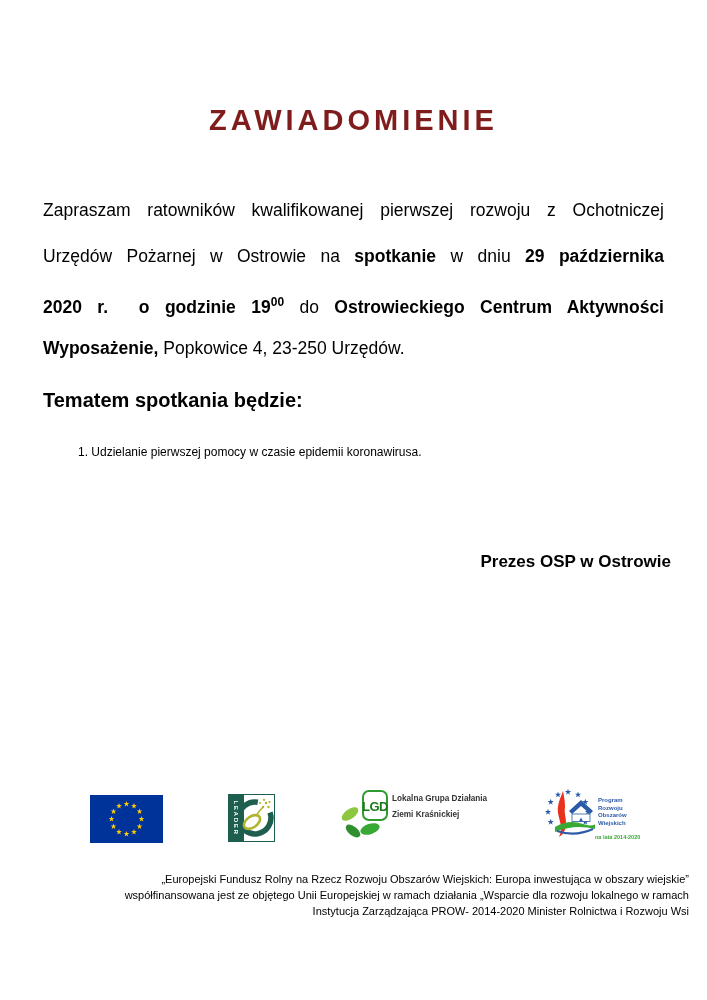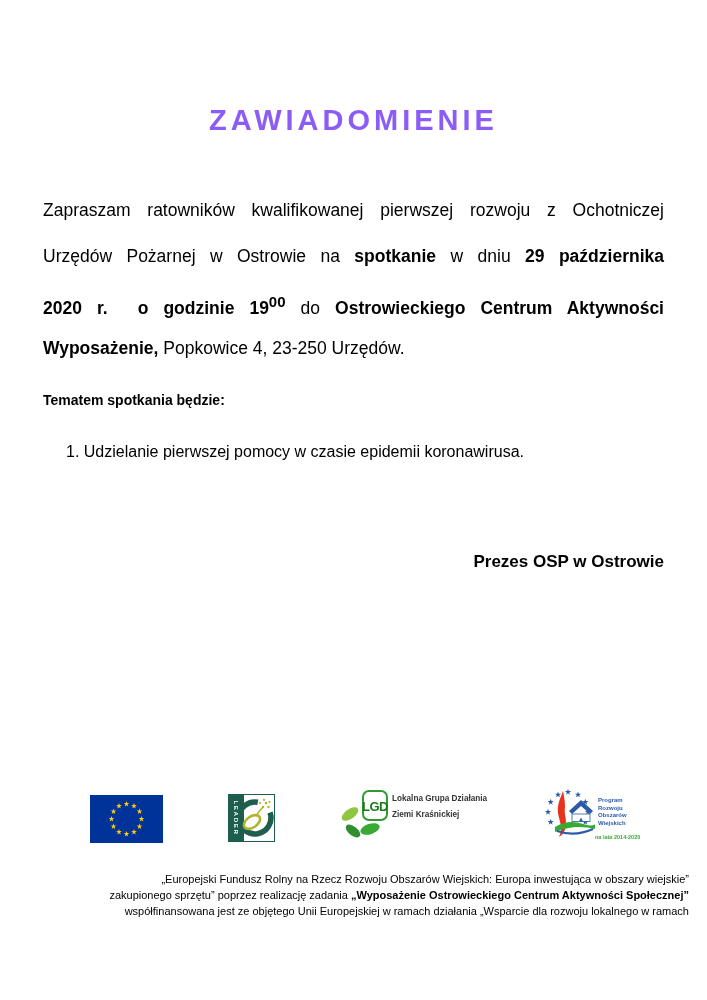--- a/index.html
+++ b/index.html
@@ -4,36 +4,36 @@
 <style>
   html,body { margin:0; padding:0; background:#fff; }
   .page {
     position:relative; width:707px; height:1000px; margin:0 auto;
     background:#ffffff; overflow:hidden;
     font-family:"Liberation Sans", sans-serif; color:#000;
   }
   .title {
     position:absolute; top:103px; left:0; width:100%;
     text-align:center; font-weight:bold; font-size:29px; line-height:34px;
-    letter-spacing:4px; color:#8b5cf6; margin:0;
+    letter-spacing:4px; color:#7f1d1d; margin:0;
   }
   .para { position:absolute; left:43px; width:621px; top:187px; font-size:17.5px; }
   .pline { height:46px; line-height:46px; white-space:nowrap; }
   .just  { text-align:justify; text-align-last:justify; -moz-text-align-last:justify; white-space:normal; }
-  .sup   { font-size:15px; vertical-align:7px; letter-spacing:0;margin-top:32px; }
+  .sup   { font-size:12px; vertical-align:7px; letter-spacing:0;margin-top:32px; }
   .topic {
     position:absolute; left:43px; top:389px;
-    font-weight:bold; font-size:14px; line-height:22px;
+    font-weight:bold; font-size:20px; line-height:22px;
   }
   .list-item {
-    position:absolute; left:66px; top:441px;
-    font-size:16px; line-height:22px;
+    position:absolute; left:78px; top:441px;
+    font-size:12px; line-height:22px;
   }
   .signature {
-    position:absolute; right:43px; top:551px;
+    position:absolute; right:36px; top:551px;
     font-weight:bold; font-size:17px; line-height:22px; text-align:center;
   }
   .logo { position:absolute; }
   #eu-logo     { left:90px;  top:795px; }
   #leader-logo { left:228px; top:794px; }
   #lgd-logo    { left:340px; top:783px; }
   #prow-logo   { left:545px; top:787px; }
   .footer {
     position:absolute; left:18px; right:18px; top:871px;
     text-align:right; font-size:11px; line-height:16px; color:#000;
@@ -146,20 +146,17 @@
       <text x="53" y="15">Program</text>
       <text x="53" y="22.5">Rozwoju</text>
       <text x="53" y="30">Obszarów</text>
       <text x="53" y="37.5">Wiejskich</text>
     </g>
     <text x="50" y="52" font-family="Liberation Sans, sans-serif" font-size="5.5" font-weight="bold" fill="#39A935">na lata 2014-2020</text>
   </svg>
 
   <div class="footer">
     <div class="fline">„Europejski Fundusz Rolny na Rzecz Rozwoju Obszarów Wiejskich: Europa inwestująca w obszary wiejskie”</div>
-    <div class="fline">
-      <span>zakupionego sprzętu” poprzez realizację zadania</span>
-      <b>„Wyposażenie Ostrowieckiego Centrum Aktywności Społecznej”</b>
-    </div>
     <div class="fline">współfinansowana jest ze objętego Unii Europejskiej w ramach działania „Wsparcie dla rozwoju lokalnego w ramach</div>
+    <div class="fline">Instytucja Zarządzająca PROW- 2014-2020 Minister Rolnictwa i Rozwoju Wsi</div>
   </div>
 
 </div>
 
 </body></html>

